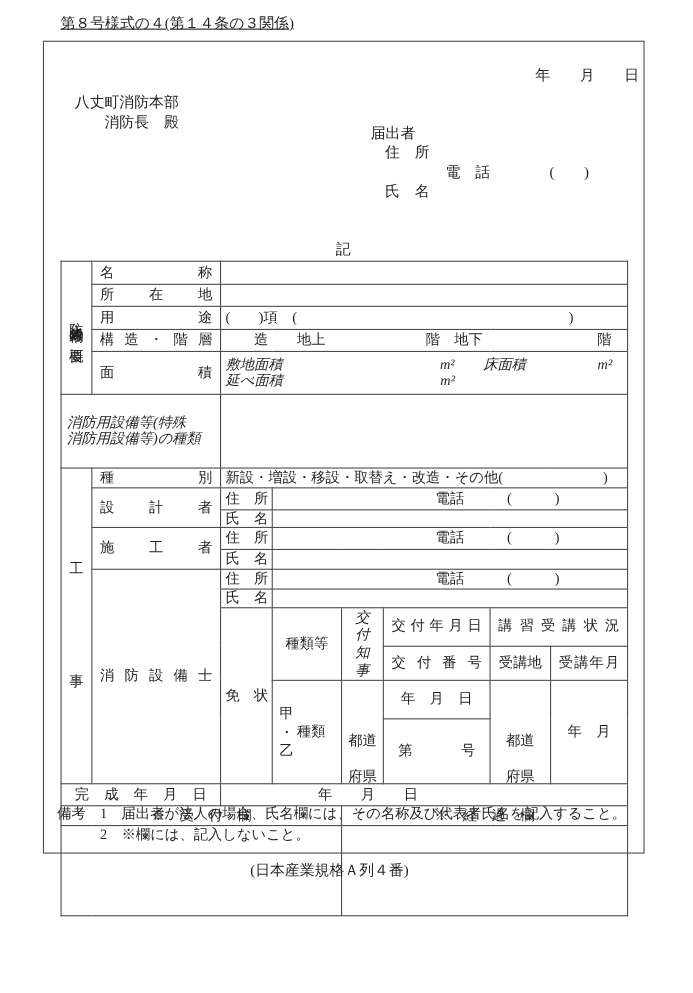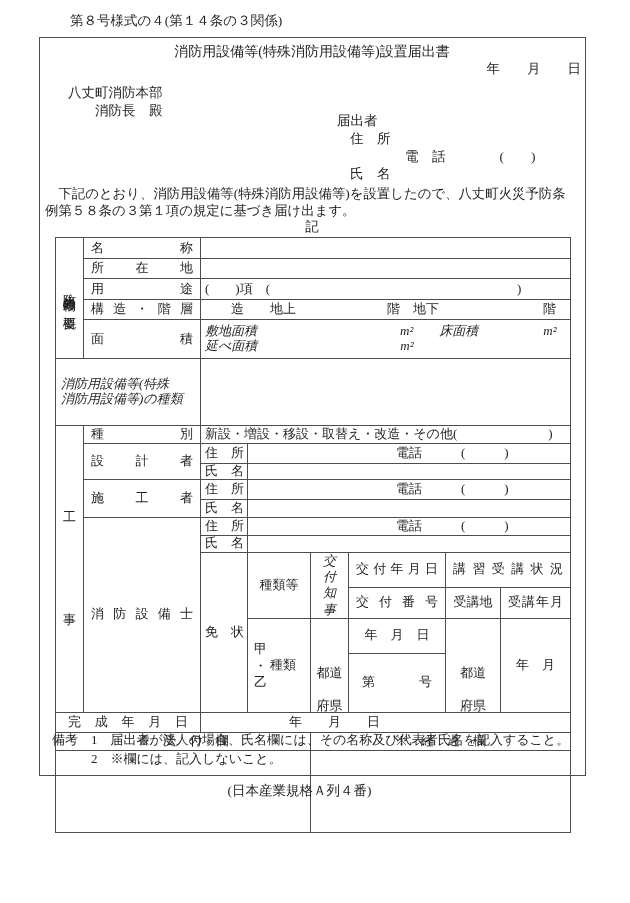--- a/index.html
+++ b/index.html
@@ -47,37 +47,34 @@
   .koetsu{display:flex;flex-direction:row;align-items:center;gap:3px;padding-left:2px;}
   .koetsu-col{display:flex;flex-direction:column;justify-content:space-between;height:46px;line-height:1;}
   .tdfk{display:flex;flex-direction:column;justify-content:space-between;align-items:center;height:46px;line-height:1;margin-top:47px;}
   .dai-go{display:flex;flex-direction:row;justify-content:space-between;padding:0 9px;}
 </style>
 </head>
 <body>
 
 <div id="page">
 
-  <div class="abs t135" style="left:70px;top:13px;">第８号様式の４(第１４条の３関係)</div>
+  <div class="abs t135" style="left:55px;top:13px;text-decoration:underline;">第８号様式の４(第１４条の３関係)</div>
 
   <div id="outer-border"></div>
 
-  <div class="abs t14" id="doc-title">消防用設備等(特殊消防用設備等)設置届出書</div>
   <div class="abs t135 pre" id="date-line">年　　月　　日</div>
 
   <div class="abs t135" style="left:68px;top:85px;">八丈町消防本部</div>
   <div class="abs t135 pre" style="left:95px;top:103px;">消防長　殿</div>
 
   <div class="abs t135" style="left:337px;top:113px;">届出者</div>
   <div class="abs t135 pre" style="left:350px;top:131px;">住　所</div>
   <div class="abs t135 pre" style="left:405px;top:149px;">電　話　　　　(　　)</div>
   <div class="abs t135 pre" style="left:350px;top:166px;">氏　名</div>
 
-  <div class="abs" id="body-par">　下記のとおり、消防用設備等(特殊消防用設備等)を設置したので、八丈町火災予防条
-例第５８条の３第１項の規定に基づき届け出ます。</div>
   <div class="abs t135" id="record-heading">記</div>
 
   <table id="main-table">
     <colgroup>
       <col style="width:28px">
         <col style="width:117px">
         <col style="width:47px">
         <col style="width:63px">
       <col style="width:38px">
         <col style="width:97px">

